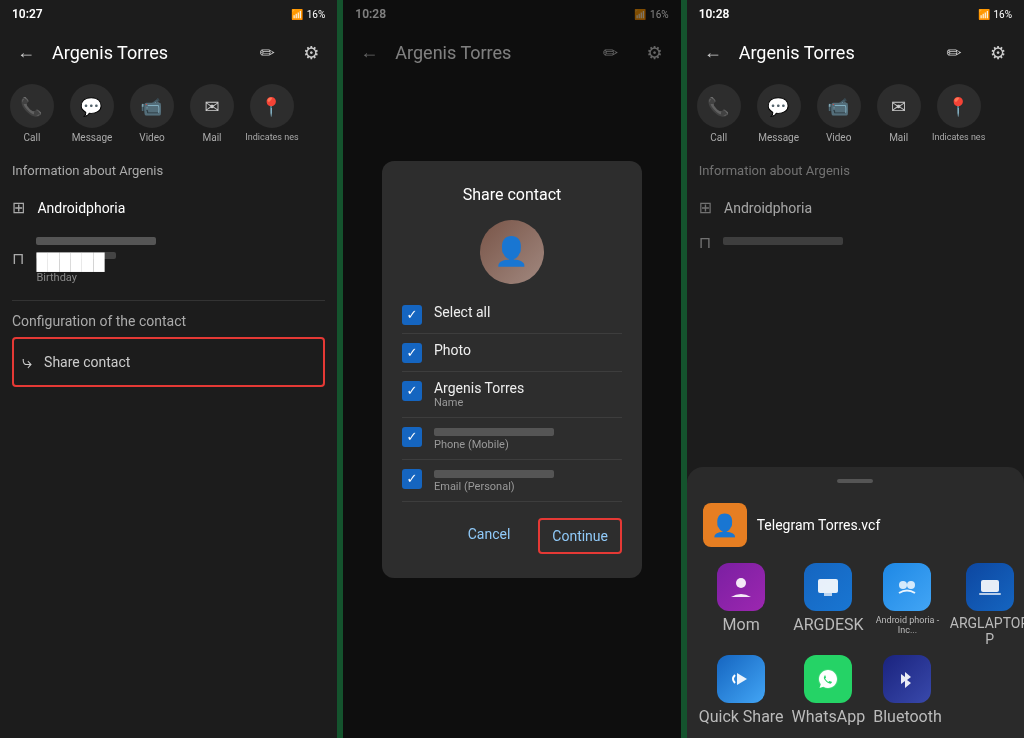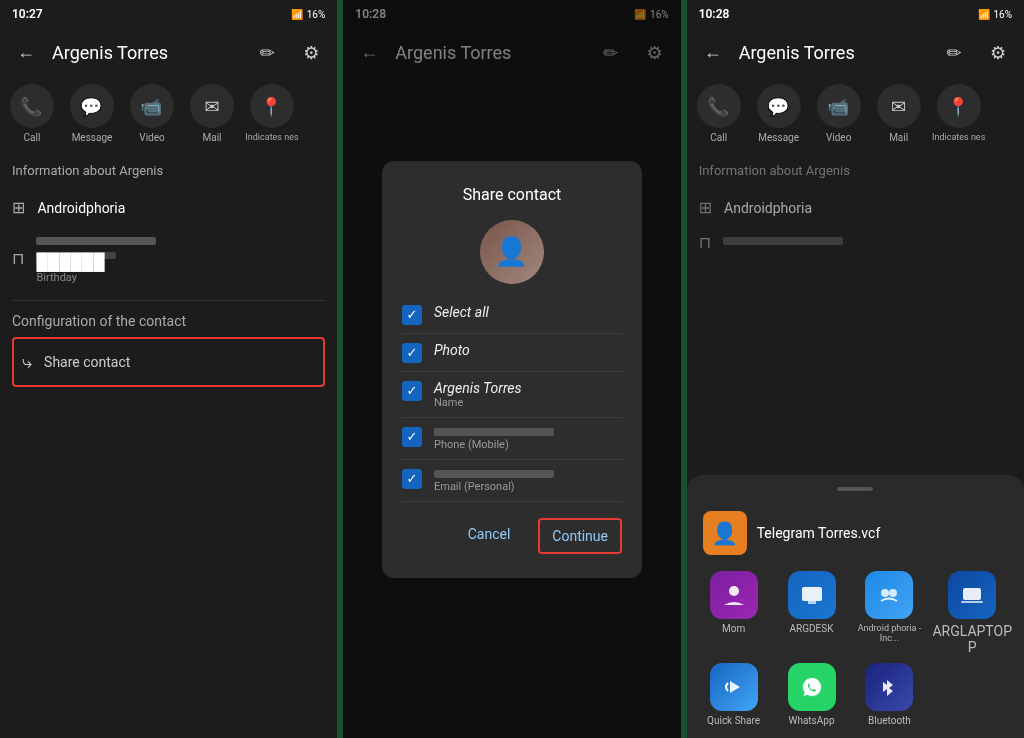--- a/index.html
+++ b/index.html
@@ -221,21 +221,21 @@
       border-radius: 3px;
       display: flex;
       align-items: center;
       justify-content: center;
       color: #fff;
       font-size: 13px;
       flex-shrink: 0;
       margin-top: 1px;
     }
 
-    .cb-text { font-size: 14px; color: #eee; font-style: italic; }
+    .cb-text { font-size: 14px; color: #eee; }
     .cb-sub { font-size: 11px; color: #999; }
 
     .modal-actions {
       display: flex;
       justify-content: flex-end;
       gap: 16px;
       margin-top: 16px;
     }
     .modal-btn {
       font-size: 14px;
@@ -306,21 +306,21 @@
       width: 48px;
       height: 48px;
       border-radius: 12px;
       display: flex;
       align-items: center;
       justify-content: center;
       font-size: 22px;
       color: #fff;
     }
     .app-label {
-      font-size: 10px;
+      font-size: 16px;
       color: #bbb;
       text-align: center;
       white-space: nowrap;
     }
     .app-icon.mom { background: linear-gradient(135deg, #7b1fa2, #9c27b0); }
     .app-icon.argdesk { background: linear-gradient(135deg, #1565c0, #1976d2); }
     .app-icon.androidphoria { background: linear-gradient(135deg, #1e88e5, #42a5f5); }
     .app-icon.arglaptop { background: linear-gradient(135deg, #0d47a1, #1565c0); }
     .app-icon.quickshare { background: linear-gradient(135deg, #1565c0, #42a5f5); }
     .app-icon.whatsapp { background: #25d366; }

